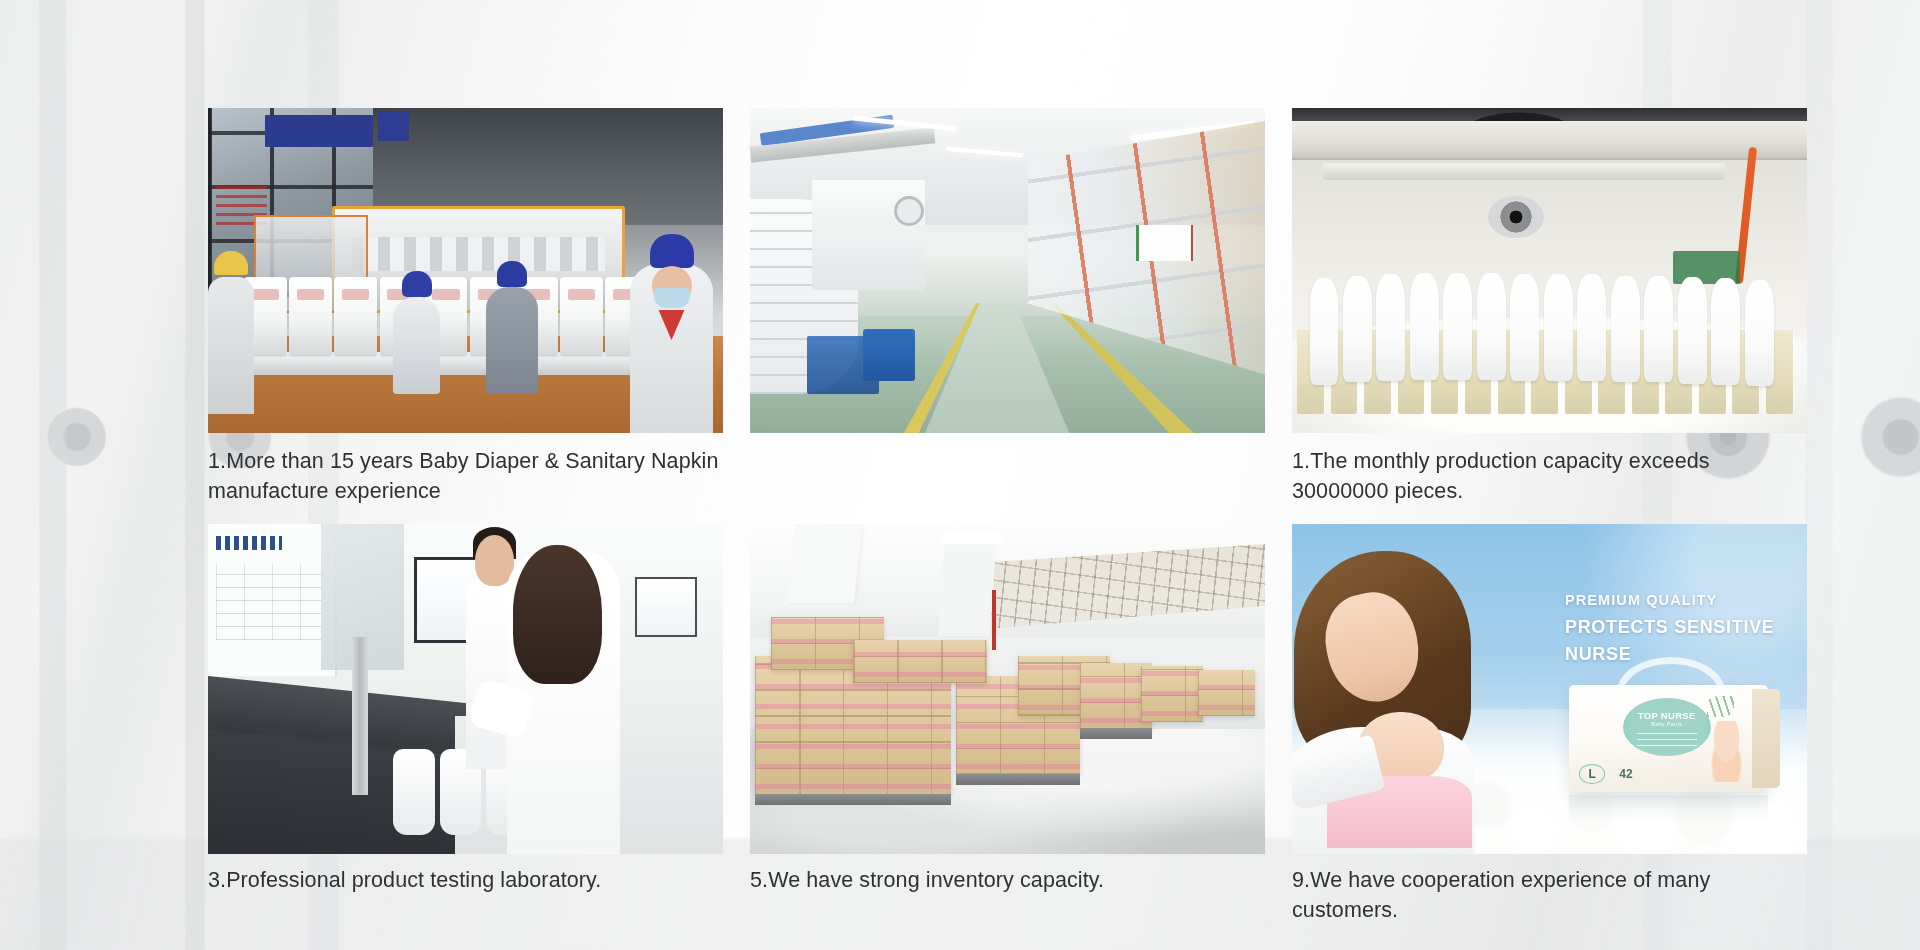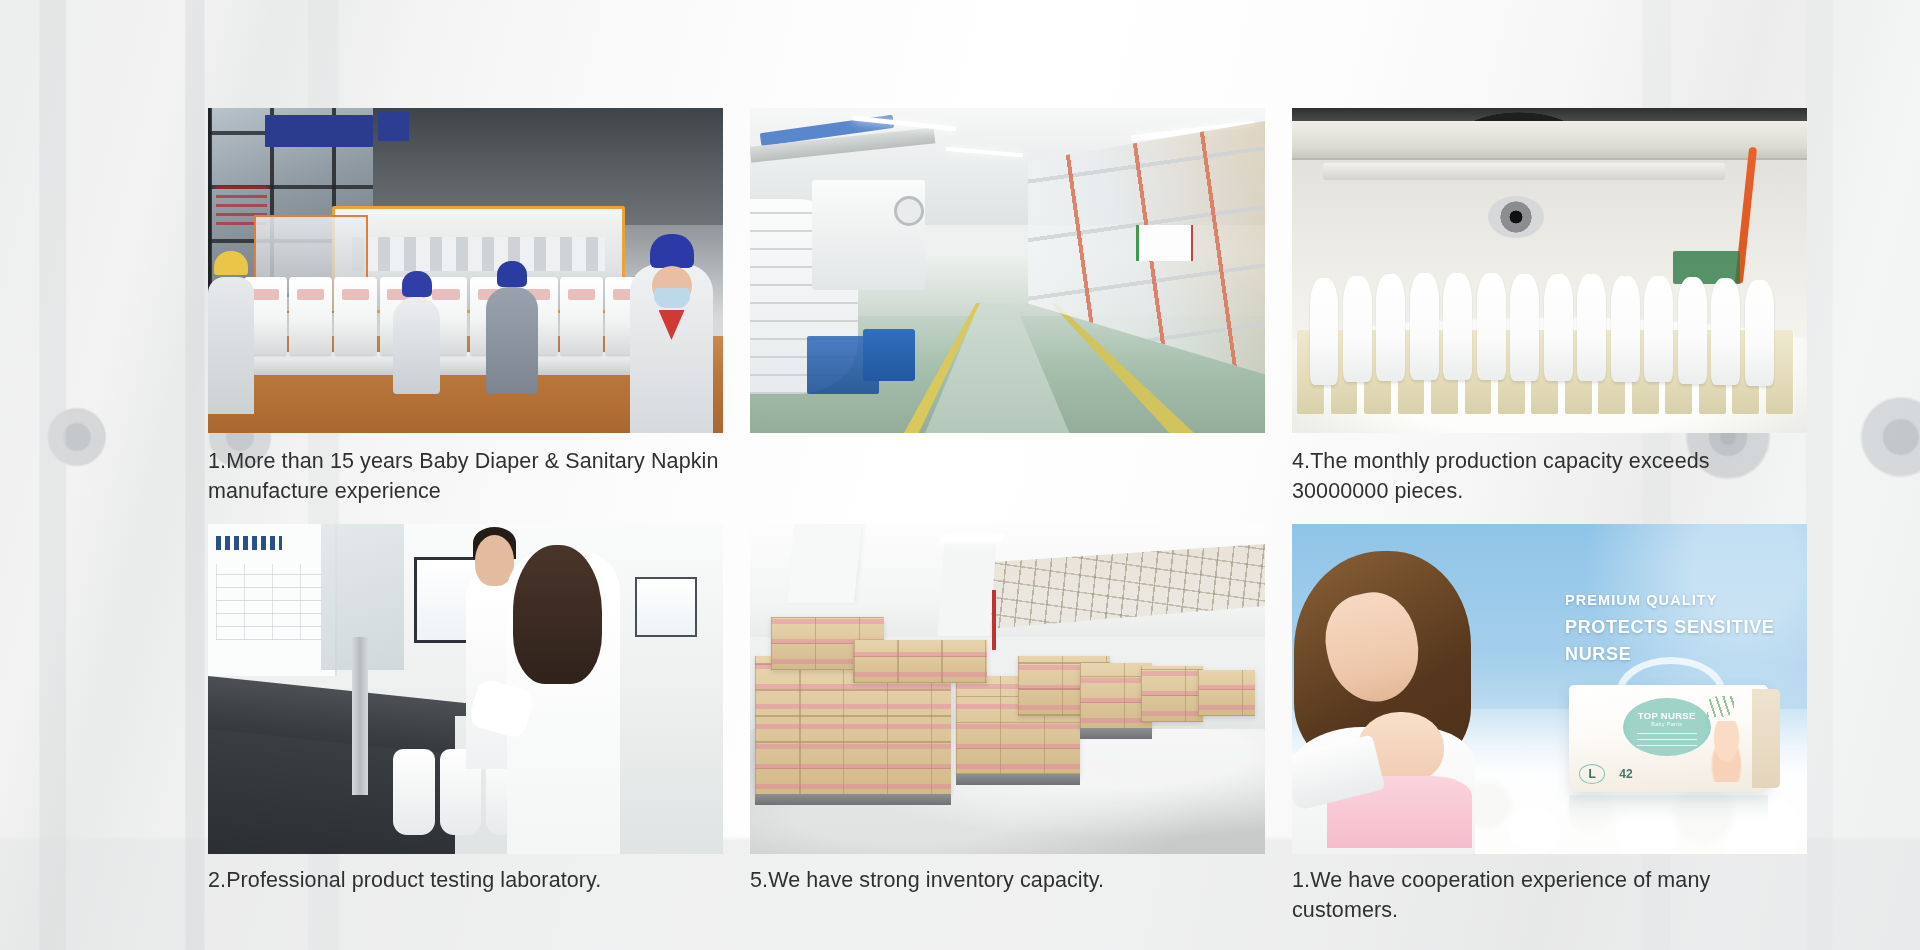--- a/index.html
+++ b/index.html
@@ -682,21 +682,21 @@
           <div class="dia" style="left:42.4%;bottom:25%"></div>
           <div class="dia" style="left:48.9%;bottom:25%"></div>
           <div class="dia" style="left:55.4%;bottom:25%"></div>
           <div class="dia" style="left:61.9%;bottom:24%"></div>
           <div class="dia" style="left:68.4%;bottom:24%"></div>
           <div class="dia" style="left:74.9%;bottom:23%"></div>
           <div class="dia" style="left:81.4%;bottom:22%"></div>
           <div class="dia" style="left:87.9%;bottom:21%"></div>
         </div>
       </div>
-      <div class="caption">4.The monthly production capacity exceeds 30000000 pieces.</div>
+      <div class="caption">1.The monthly production capacity exceeds 30000000 pieces.</div>
     </div>
 
     <div class="cell row2">
       <div class="photo p4 tall">
         <div class="backwall"></div>
         <div class="leftboard"></div>
         <div class="glasspart"></div>
         <div class="window"></div>
         <div class="window2"></div>
         <div class="bench"></div>
@@ -708,21 +708,21 @@
         <div class="vessel" style="left:54%"></div>
         <div class="personM">
           <div class="hair"></div>
           <div class="head"></div>
         </div>
         <div class="personF">
           <div class="hair"></div>
           <div class="arm"></div>
         </div>
       </div>
-      <div class="caption">2.Professional product testing laboratory.</div>
+      <div class="caption">3.Professional product testing laboratory.</div>
     </div>
 
     <div class="cell row2">
       <div class="photo p5 tall">
         <div class="ceil5"></div>
         <div class="grid5"></div>
         <div class="beam5"></div>
         <div class="beam5b"></div>
         <div class="ledlamp"></div>
         <div class="redpipe"></div>
@@ -774,17 +774,17 @@
               <div class="l-sub">Baby Pants</div>
               <div class="l-lines"></div>
             </div>
             <div class="babyimg"></div>
             <div class="sizechip">L</div>
             <div class="countchip">42</div>
           </div>
           <div class="reflection"></div>
         </div>
       </div>
-      <div class="caption">1.We have cooperation experience of many customers.</div>
+      <div class="caption">9.We have cooperation experience of many customers.</div>
     </div>
 
   </div>
 </div>
 
 </body></html>

